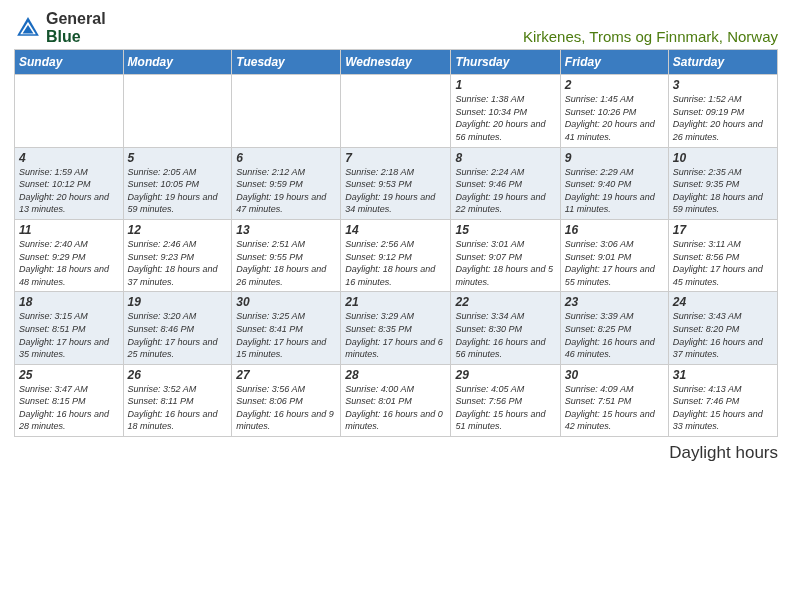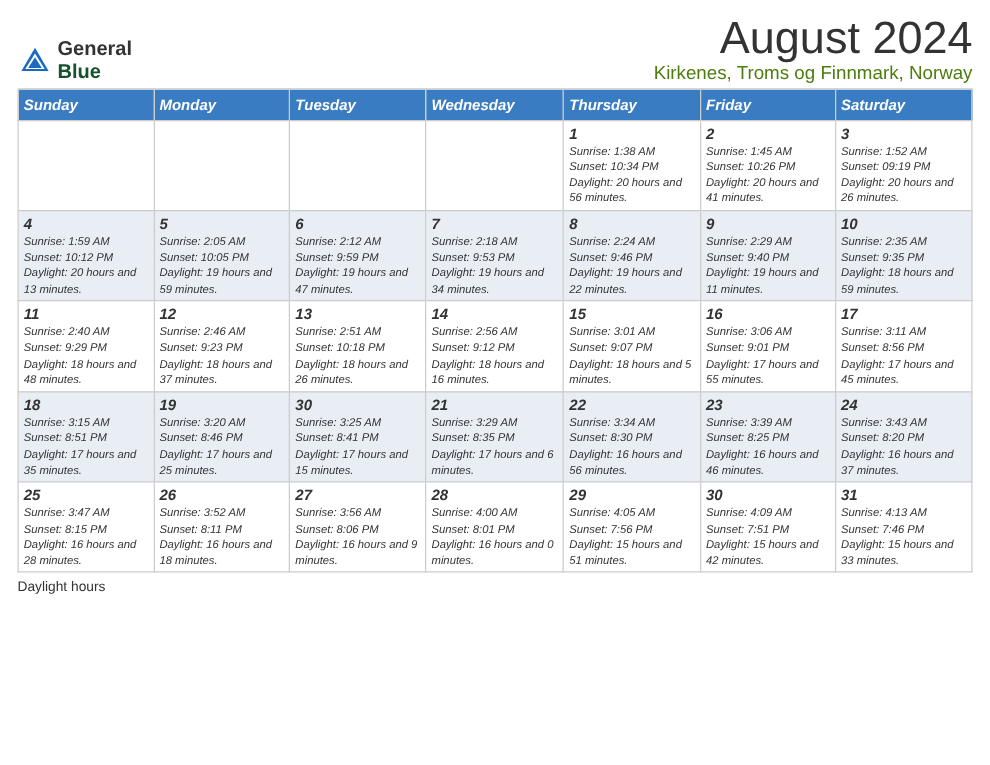--- a/index.html
+++ b/index.html
@@ -102,43 +102,43 @@
     .day-info {
       font-size: 9px;
       color: #333;
       line-height: 1.4;
     }
     .empty-cell {
       background: #fff !important;
     }
     .footer {
       margin-top: 6px;
-      font-size: 11px;
-      color: #333;
+      font-size: 17px;
+      color: #333;
+      text-align: right;
     }
   </style>
 </head>
 <body>
 
 <div class="page">
   <div class="header">
     <div class="logo">
       <svg class="logo-icon" viewBox="0 0 36 36">
         <rect x="0" y="0" width="36" height="36" fill="none"></rect>
         <polygon points="18,4 32,28 4,28" fill="#1a6bbf"></polygon>
         <polygon points="18,10 28,26 8,26" fill="#fff"></polygon>
         <polygon points="18,14 25,25 11,25" fill="#1a6bbf"></polygon>
       </svg>
       <div class="logo-text">
         <span class="logo-general">General</span>
         <span class="logo-blue">Blue</span>
       </div>
     </div>
     <div class="title-block">
-      <div class="month-title">August 2024</div>
       <div class="subtitle">Kirkenes, Troms og Finnmark, Norway</div>
     </div>
   </div>
 
   <table class="calendar">
     <thead>
       <tr>
         <th>Sunday</th>
         <th>Monday</th>
         <th>Tuesday</th>
@@ -238,21 +238,21 @@
           <td>
             <span class="day-num">12</span>
             <div class="day-info">Sunrise: 2:46 AM
 Sunset: 9:23 PM
 Daylight: 18 hours
 and 37 minutes.</div>
           </td>
           <td>
             <span class="day-num">13</span>
             <div class="day-info">Sunrise: 2:51 AM
-Sunset: 10:18 PM
+Sunset: 9:55 PM
 Daylight: 18 hours
 and 26 minutes.</div>
           </td>
           <td>
             <span class="day-num">14</span>
             <div class="day-info">Sunrise: 2:56 AM
 Sunset: 9:12 PM
 Daylight: 18 hours
 and 16 minutes.</div>
           </td>

